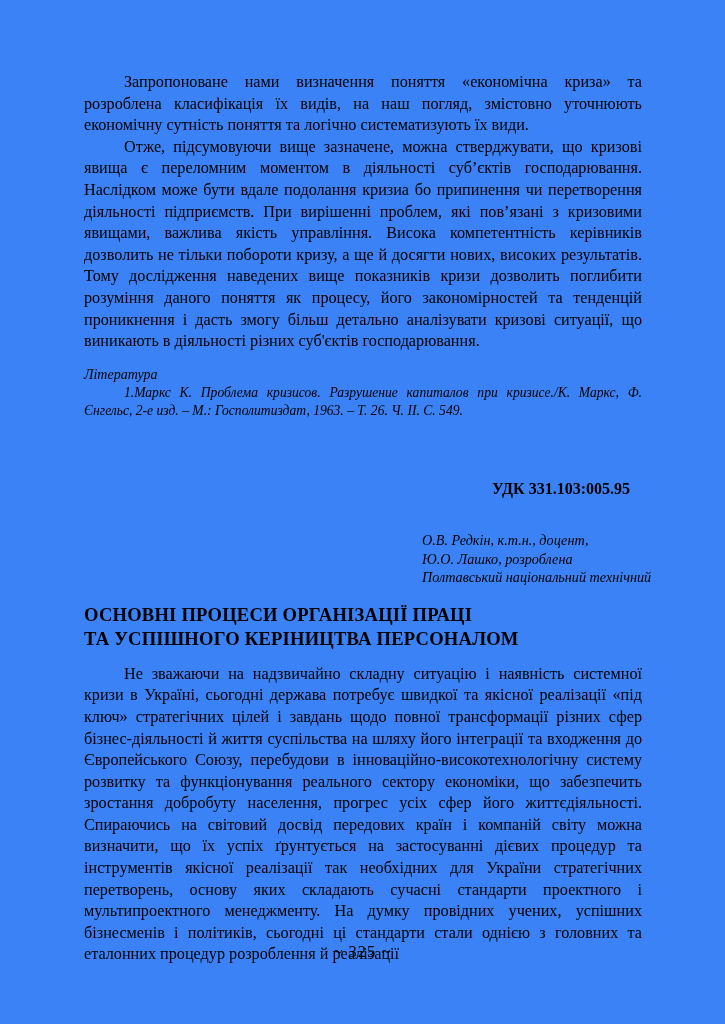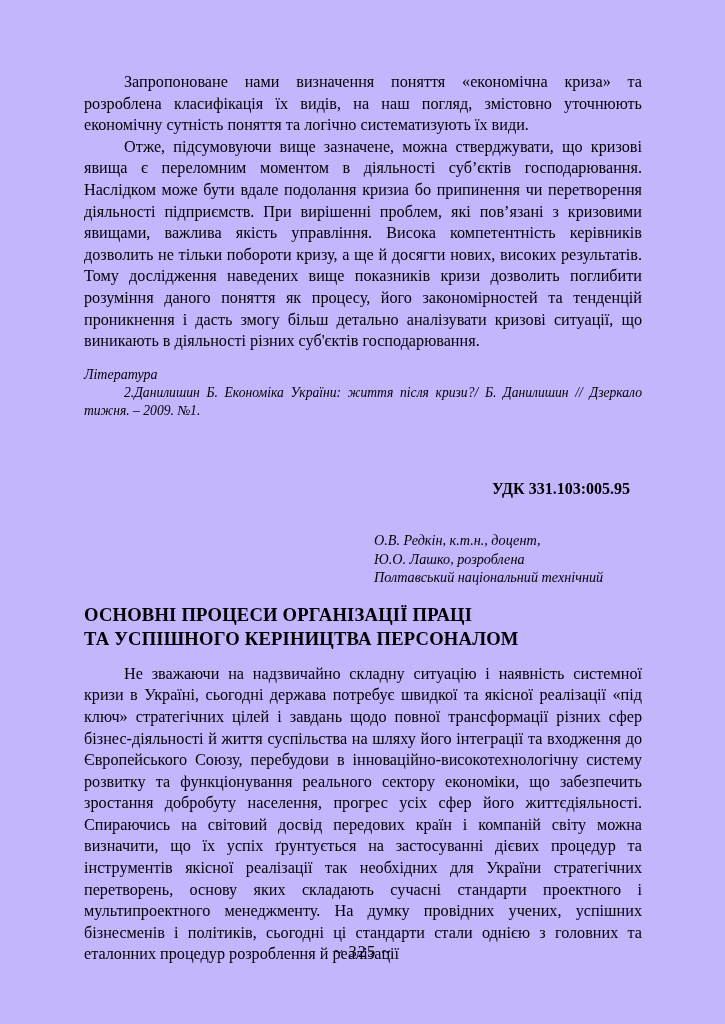--- a/index.html
+++ b/index.html
@@ -10,21 +10,21 @@
   }
   body {
     font-family: "Liberation Serif", "DejaVu Serif", serif;
     color: #000000;
   }
   .page {
     position: relative;
     width: 725px;
     height: 1024px;
     margin: 0 auto;
-    background: #c4b5fd;
+    background: #3b82f6;
     overflow: hidden;
     box-sizing: border-box;
   }
 
   .content {
     position: absolute;
     left: 84px;
     top: 72px;
     width: 558px;
   }
@@ -67,21 +67,21 @@
   }
 
   
   .author-block {
     margin: 0;
     padding-left: 290px;
     font-style: italic;
     font-size: 14.2px;
     line-height: 18.6px;
   }
-  .author-block .aline { display: block; white-space: nowrap; }
+  .author-block .aline { display: block; white-space: nowrap; margin-left: 48px; }
 
   
   h1.article-title {
     margin: 0;
     text-align: left;
     font-weight: bold;
     font-size: 18.6px;
     line-height: 24.4px;
     letter-spacing: 0.2px;
   }
@@ -110,21 +110,21 @@
   <div class="content">
 
     <div>
       <p class="body-par">Запропоноване нами визначення поняття «економічна криза» та розроблена класифікація їх видів, на наш погляд, змістовно уточнюють економічну сутність поняття та логічно систематизують їх види.</p>
       <p class="body-par">Отже, підсумовуючи вище зазначене, можна стверджувати, що кризові явища є переломним моментом в діяльності суб’єктів господарювання. Наслідком може бути вдале подолання кризиа бо припинення чи перетворення діяльності підприємств. При вирішенні проблем, які пов’язані з кризовими явищами, важлива якість управління. Висока компетентність керівників дозволить не тільки побороти кризу, а ще й досягти нових, високих результатів.  Тому дослідження наведених вище показників кризи дозволить поглибити розуміння даного поняття як процесу, його закономірностей та тенденцій проникнення і дасть змогу більш детально аналізувати кризові ситуації, що виникають в діяльності різних суб'єктів господарювання.</p>
     </div>
 
     <div class="sp-12"></div>
     <div>
       <p class="lit-heading">Література</p>
-      <p class="lit-item">2.Данилишин Б. Економіка України: життя після кризи?/ Б. Данилишин // Дзеркало тижня. – 2009. №1.</p>
+      <p class="lit-item">1.Маркс К. Проблема кризисов. Разрушение капиталов при кризисе./К. Маркс, Ф. Єнгельс, 2-е изд. – М.: Госполитиздат, 1963. – Т. 26. Ч. ІІ. С. 549.</p>
     </div>
 
     <div class="sp-46"></div>
     <p class="udk">УДК 331.103:005.95</p>
 
     <div class="sp-20"></div>
     <div class="author-block">
       <span class="aline">О.В. Редкін, к.т.н., доцент,</span>
       <span class="aline">Ю.О. Лашко, розроблена</span>
       <span class="aline">Полтавський національний технічний</span>

